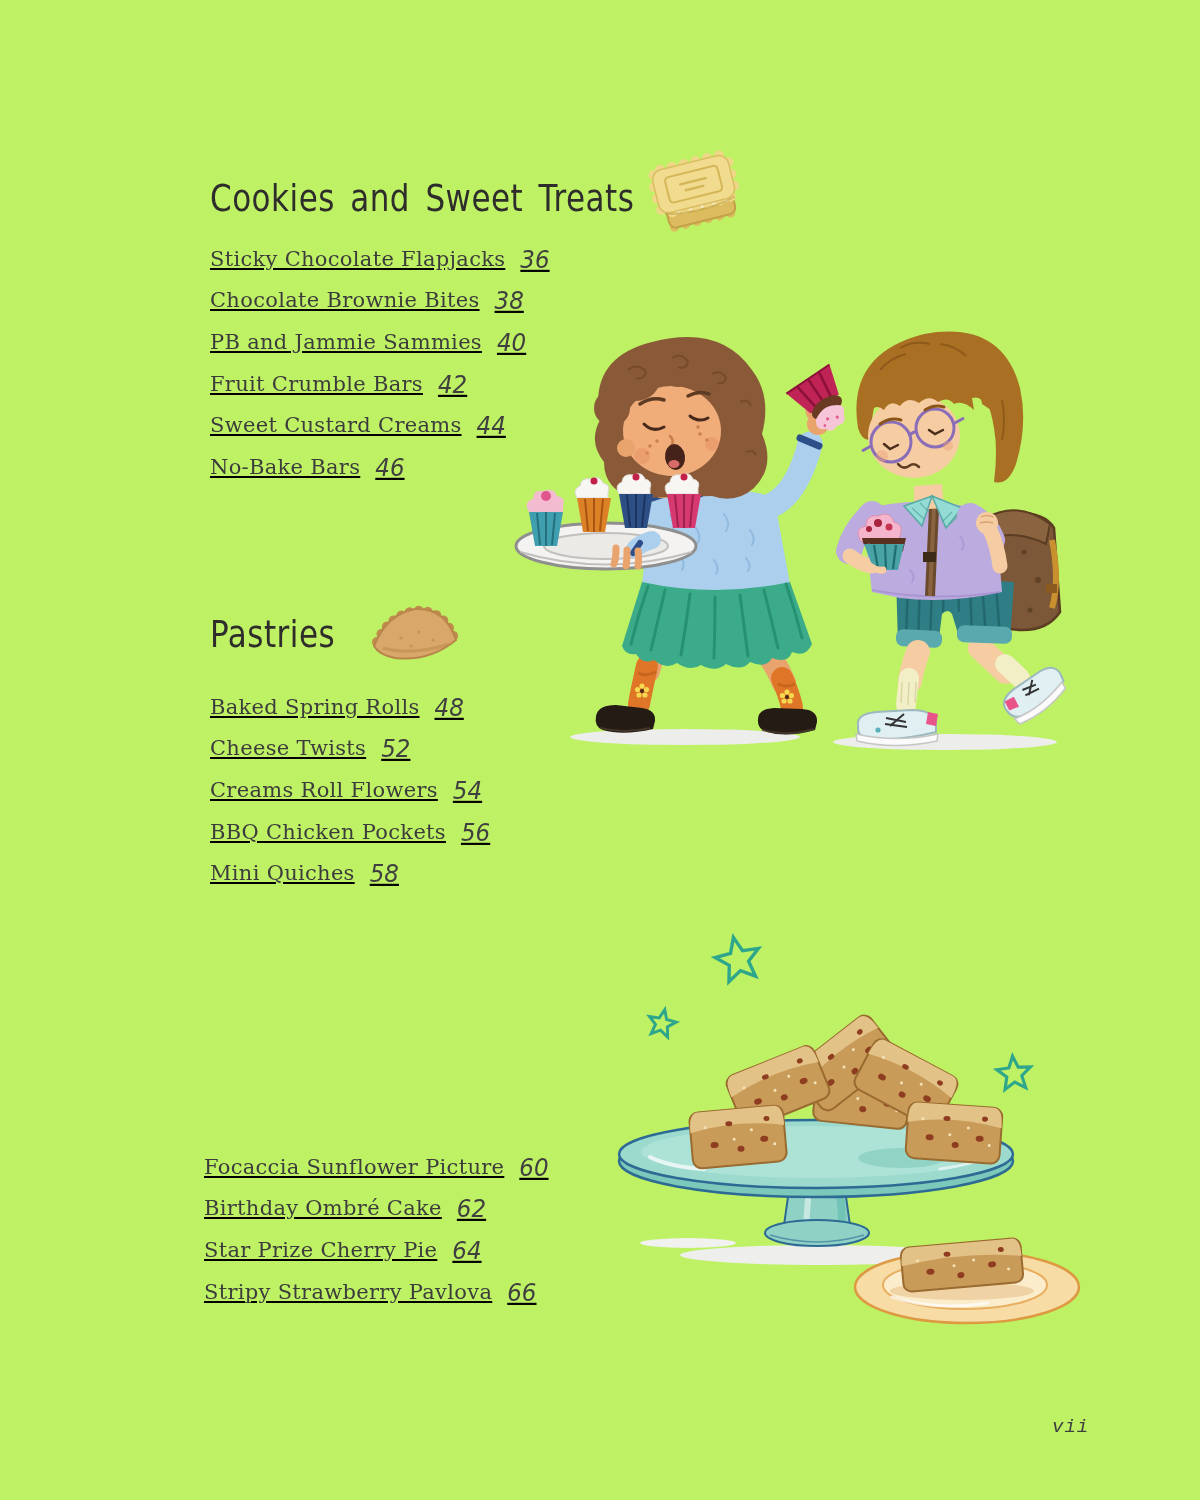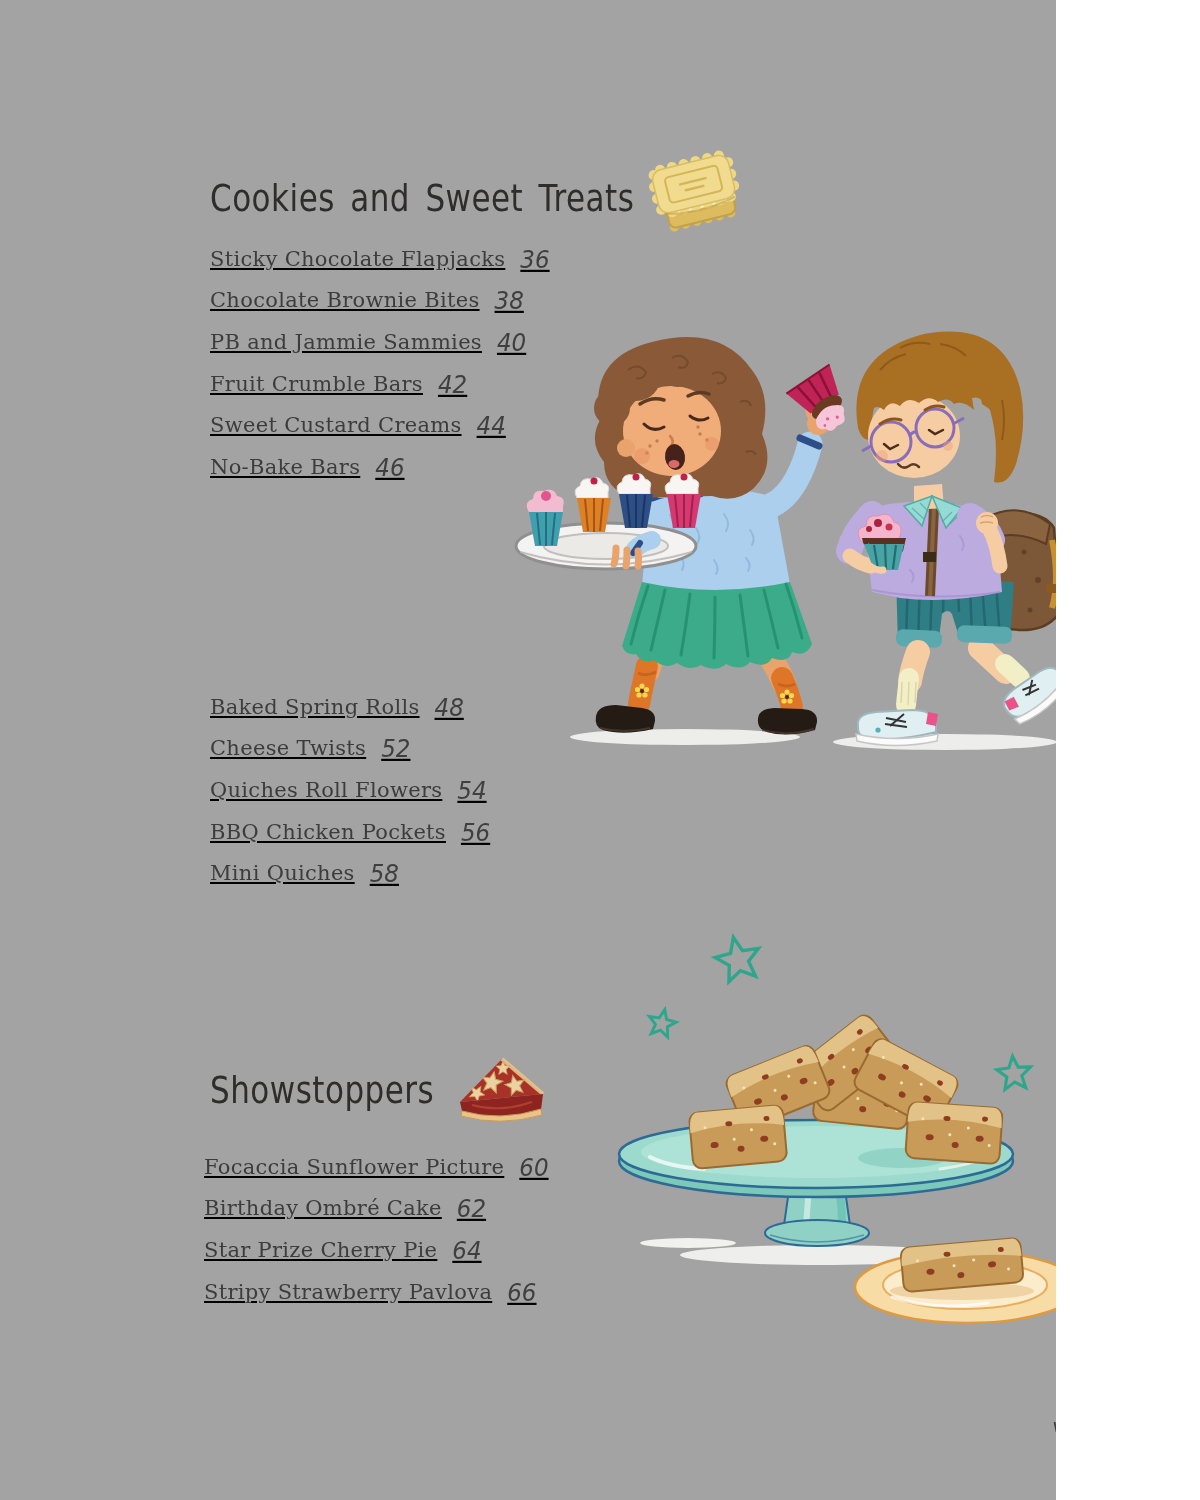--- a/index.html
+++ b/index.html
@@ -1,18 +1,18 @@
 <!DOCTYPE html>
 <html><head>
 <meta charset="utf-8">
 <style>
   * { margin:0; padding:0; box-sizing:border-box; }
   html,body { width:1200px; height:1500px; }
   body { background:#ffffff; position:relative; font-family:"DejaVu Serif", serif; }
-  .page { position:absolute; left:0; top:0; width:1056px; height:1500px; background:#a3a3a3; overflow:hidden; }
+  .page { position:absolute; left:0; top:0; width:1200px; height:1500px; background:#bef264; overflow:hidden; }
 
   .heading { position:absolute; display:flex; align-items:center; }
   .title {
     font-family: cursive, "DejaVu Sans", sans-serif;
     font-size:31px; color:#2e2d2b; letter-spacing:0.5px; word-spacing:5px;
     display:inline-block; transform:scaleY(1.18); transform-origin:left center;
     white-space:nowrap;
   }
   .hicon { flex:0 0 auto; }
 
@@ -72,61 +72,58 @@
     <li class="item">
         <span class="label">Sweet Custard Creams</span>
         <span class="num">44</span>
       </li>
     <li class="item">
         <span class="label">No-Bake Bars</span>
         <span class="num">46</span>
       </li>
   </ul>
 
+  <div class="heading" style="left:210px; top:598px; height:72px;">
+    <span class="title">Pastries</span>
+    <svg class="hicon" width="95" height="72" viewBox="0 0 95 72" style="margin-left:32px">
+      <path d="M10,44 Q22,18 48,13 Q76,11 87,40" stroke="#c08c4c" stroke-width="10" stroke-dasharray="0.1 9" stroke-linecap="round" fill="none"></path>
+      <path d="M7,48 Q20,16 48,11 Q78,9 89,42 Q62,64 28,60 Q12,57 7,48 Z" fill="#d9a76a" stroke="#b9854a" stroke-width="2"></path>
+      <path d="M16,50 Q45,58 82,46" stroke="#b9854a" stroke-width="3" opacity="0.5" fill="none"></path>
+      <g fill="#b9854a" opacity="0.6">
+        <circle cx="34" cy="40" r="1.6"></circle>
+          <circle cx="52" cy="34" r="1.6"></circle>
+          <circle cx="66" cy="42" r="1.6"></circle>
+          <circle cx="44" cy="48" r="1.6"></circle>
+      </g>
+    </svg>
+  </div>
 
   <ul class="items" style="left:210px; top:686px;">
     <li class="item">
         <span class="label">Baked Spring Rolls</span>
         <span class="num">48</span>
       </li>
     <li class="item">
         <span class="label">Cheese Twists</span>
         <span class="num">52</span>
       </li>
     <li class="item">
-        <span class="label">Quiches Roll Flowers</span>
+        <span class="label">Creams Roll Flowers</span>
         <span class="num">54</span>
       </li>
     <li class="item">
         <span class="label">BBQ Chicken Pockets</span>
         <span class="num">56</span>
       </li>
     <li class="item">
         <span class="label">Mini Quiches</span>
         <span class="num">58</span>
       </li>
   </ul>
 
-  <div class="heading" style="left:210px; top:1052px; height:75px;">
-    <span class="title">Showstoppers</span>
-    <svg class="hicon" width="98" height="75" viewBox="0 0 98 75" style="margin-left:18px">
-      <defs>
-        <path id="pstar" d="M0,-7 L2,-2.3 L7,-2 L3.1,1.4 L4.3,6.5 L0,3.8 L-4.3,6.5 L-3.1,1.4 L-7,-2 L-2,-2.3 Z"></path>
-      </defs>
-      <path d="M50,7 L91,42 L8,50 Z" fill="#a83227"></path>
-      <path d="M50,7 L91,42" stroke="#e9c489" stroke-width="4" opacity="0.9" fill="none"></path>
-      <use href="#pstar" transform="translate(40,30) scale(1.5) rotate(12)" fill="#ecd2a0" stroke="#c9a261" stroke-width="0.7"></use>
-      <use href="#pstar" transform="translate(63,33) scale(1.4) rotate(-14)" fill="#ecd2a0" stroke="#c9a261" stroke-width="0.7"></use>
-      <use href="#pstar" transform="translate(51,16) scale(1.0)" fill="#ecd2a0" stroke="#c9a261" stroke-width="0.7"></use>
-      <use href="#pstar" transform="translate(25,41) scale(1.1) rotate(30)" fill="#ecd2a0" stroke="#c9a261" stroke-width="0.7"></use>
-      <path d="M8,50 L91,42 L89,58 Q48,69 10,59 Z" fill="#8e2420"></path>
-      <path d="M20,53 q28,8 60,-3" stroke="#b8453a" stroke-width="2" opacity="0.8" fill="none"></path>
-      <path d="M10,59 Q48,70 89,57 L90,63 Q48,75 9,64 Z" fill="#e9c489" stroke="#c9995a" stroke-width="1"></path>
-    </svg>
-  </div>
 
   <ul class="items" style="left:204px; top:1146px;">
     <li class="item">
         <span class="label">Focaccia Sunflower Picture</span>
         <span class="num">60</span>
       </li>
     <li class="item">
         <span class="label">Birthday Ombré Cake</span>
         <span class="num">62</span>
       </li>

